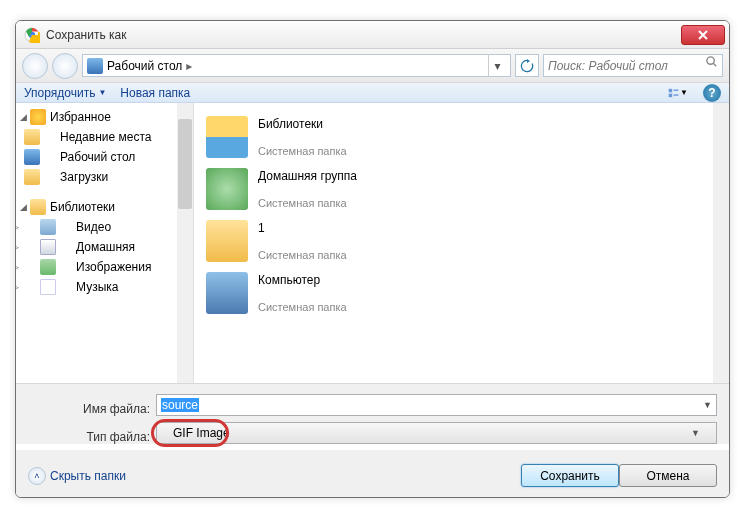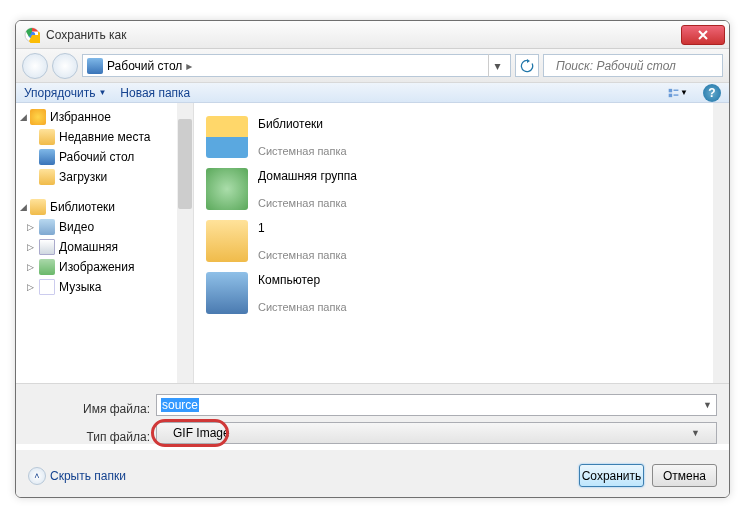--- a/index.html
+++ b/index.html
@@ -9,36 +9,36 @@
 .titlebar .app-icon { width: 16px; height: 16px; margin-right: 6px; }
 .titlebar .title { flex: 1; color: #333; }
 .close-btn { width: 44px; height: 20px; background: linear-gradient(#e67,#c33); border: 1px solid #a22; border-radius: 3px; color: #fff; text-align: center; line-height: 16px; font-weight: bold; cursor: pointer; }
 .navbar { height: 34px; background: linear-gradient(#f7f7f7,#eaeaea); display: flex; align-items: center; padding: 0 6px; gap: 4px; border-bottom: 1px solid #d8d8d8; }
 .nav-btn { width: 26px; height: 26px; border: 1px solid #b8c8d8; border-radius: 50%; background: radial-gradient(#fff,#d8e4f0); cursor: pointer; }
 .breadcrumb { flex: 1; height: 23px; border: 1px solid #b8c8d8; background: #fff; display: flex; align-items: center; padding: 0 4px; }
 .breadcrumb .bc-icon { width: 16px; height: 16px; margin-right: 4px; }
 .breadcrumb .sep { margin: 0 4px; color: #666; }
 .bc-dropdown { width: 18px; height: 23px; border-left: 1px solid #ccc; display: flex; align-items: center; justify-content: center; color: #555; }
 .refresh-btn { width: 24px; height: 23px; border: 1px solid #b8c8d8; background: #fff; display: flex; align-items: center; justify-content: center; }
-.search-box { width: 180px; height: 23px; border: 1px solid #b8c8d8; background: #fff; display: flex; padding: 0 12px; }
+.search-box { width: 180px; height: 23px; border: 1px solid #b8c8d8; background: #fff; display: flex; padding: 0 4px; }
 .search-box input { border: none; outline: none; flex: 1; font-style: italic; color: #999; font-size: 12px; }
 .search-box .search-icon { width: 14px; height: 14px; }
 .toolbar { height: 20px; background: linear-gradient(#eef4fb,#dae8f7); display: flex; align-items: center; padding: 0 8px; gap: 14px; border-bottom: 1px solid #c8d6e8; }
 .toolbar .tb-btn { color: #14428f; cursor: pointer; display: flex; align-items: center; gap: 3px; }
 .toolbar .tb-btn .chev { font-size: 8px; }
 .toolbar .spacer { flex: 1; }
 .toolbar .view-btn, .toolbar .help-btn { width: 22px; height: 22px; border: 1px solid transparent; border-radius: 2px; display: flex; align-items: center; justify-content: center; cursor: pointer; }
 .toolbar .help-btn { color: #fff; background: radial-gradient(#6ac,#27a); border-radius: 50%; font-weight: bold; width: 18px; height: 18px; line-height: 18px; }
 .body-area { display: flex; height: 280px; }
 .nav-pane { width: 178px; border-right: 1px solid #e0e0e0; padding: 4px 0; overflow: hidden; position: relative; }
 .nav-pane .scrollbar { position: absolute; right: 0; top: 0; bottom: 0; width: 16px; background: #f0f0f0; }
 .nav-pane .scrollthumb { position: absolute; right: 1px; top: 16px; width: 14px; height: 90px; background: #cdcdcd; border-radius: 2px; }
 .tree-group { margin-bottom: 10px; }
 .tree-row { display: flex; align-items: center; height: 20px; padding-left: 4px; cursor: pointer; }
-.tree-row.child { padding-left: 23px; }
+.tree-row.child { padding-left: 8px; gap: 16px; }
 .tree-toggle { width: 10px; font-size: 9px; color: #666; }
 .tree-icon { width: 16px; height: 16px; margin-right: 4px; display: inline-block; }
 .icon-star { background: radial-gradient(#ffd54a,#f5a623); border-radius: 2px; }
 .icon-folder { background: linear-gradient(#ffe29a,#f0bb4a); border-radius: 2px; }
 .icon-monitor { background: linear-gradient(#7fb8e8,#3a74b8); border-radius: 2px; }
 .icon-down { background: linear-gradient(#ffe29a,#f0bb4a); border-radius: 2px; position: relative; }
 .icon-video { background: linear-gradient(#b8d8f0,#7fa8d0); border-radius: 2px; }
 .icon-doc { background: linear-gradient(#fff,#d0d8e0); border: 1px solid #aac; border-radius: 1px; }
 .icon-pic { background: linear-gradient(#aad8aa,#6ab86a); border-radius: 2px; }
 .icon-music { background: #fff; border: 1px solid #cce; border-radius: 1px; position: relative; }
@@ -58,21 +58,21 @@
 .field-input { flex: 1; height: 22px; border: 1px solid #abadb3; background: #fff; padding: 0 4px; display: flex; align-items: center; }
 .field-input .sel-text { background: #3399ff; color: #fff; padding: 0 1px; }
 .field-input .dd { margin-left: auto; font-size: 9px; color: #555; }
 .field-combo { flex: 1; height: 22px; border: 1px solid #abadb3; background: linear-gradient(#f6f6f6,#e4e4e4); padding: 0 16px; display: flex; align-items: center; position: relative; }
 .field-combo .dd { margin-left: auto; font-size: 9px; color: #555; }
 .highlight-oval { position: absolute; left: -6px; top: -4px; width: 78px; height: 28px; border: 3px solid #d03838; border-radius: 14px; pointer-events: none; }
 .action-row { display: flex; align-items: center; padding: 14px 12px 10px 12px; background: #f0f0f0; }
 .hide-folders { display: flex; align-items: center; gap: 4px; color: #14428f; cursor: pointer; }
 .hide-folders .chev-up { width: 18px; height: 18px; border: 1px solid #b8c8d8; border-radius: 50%; background: radial-gradient(#fff,#d8e4f0); display: flex; align-items: center; justify-content: center; font-size: 9px; }
 .action-row .spacer { flex: 1; }
-.btn { width: 65px; height: 23px; border: 1px solid #8a8a8a; border-radius: 3px; background: linear-gradient(#f6f6f6,#e0e0e0); cursor: pointer; margin-left: 8px; }
+.btn { width: 98px; height: 23px; border: 1px solid #8a8a8a; border-radius: 3px; background: linear-gradient(#f6f6f6,#e0e0e0); cursor: pointer; }
 .btn.primary { border: 1px solid #3c7fb1; box-shadow: 0 0 2px #6bb8f5; background: linear-gradient(#eaf6fd,#bee6fd); }
 svg { display: block; }
 </style>
 </head>
 <body>
 
 <div class="dialog">
 
   <div class="titlebar">
     <span class="app-icon">

